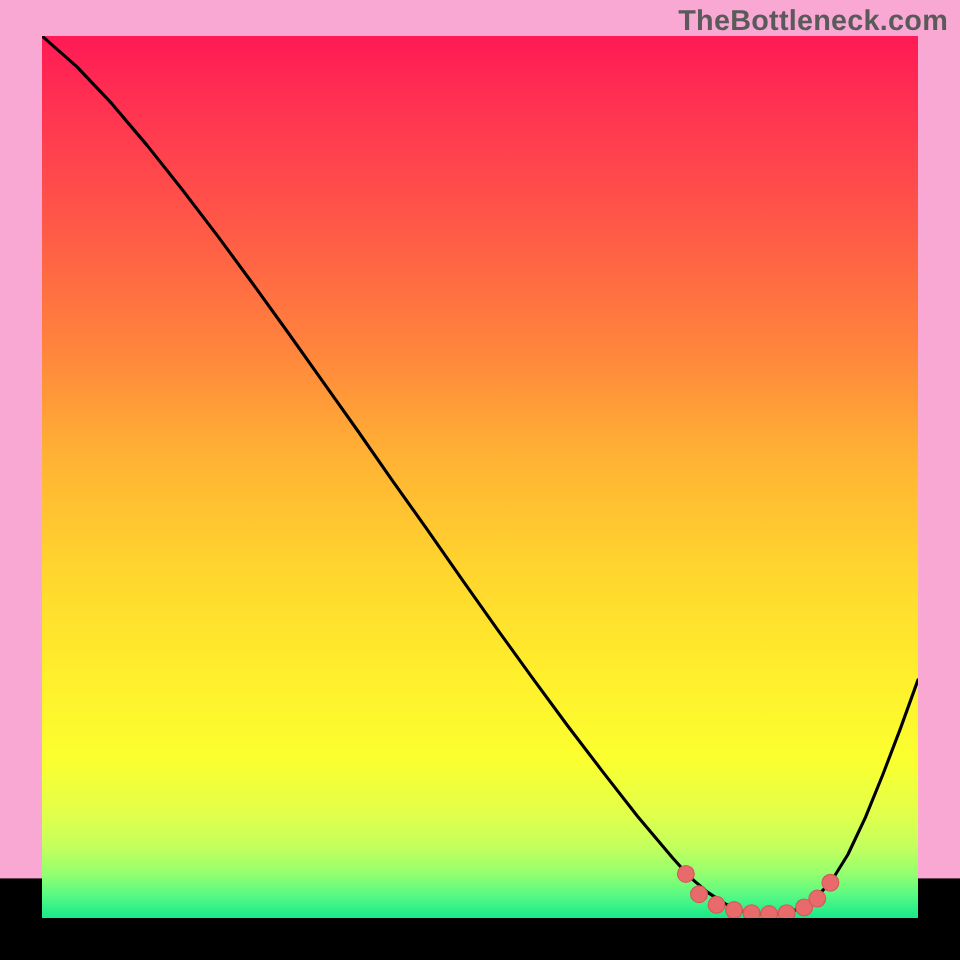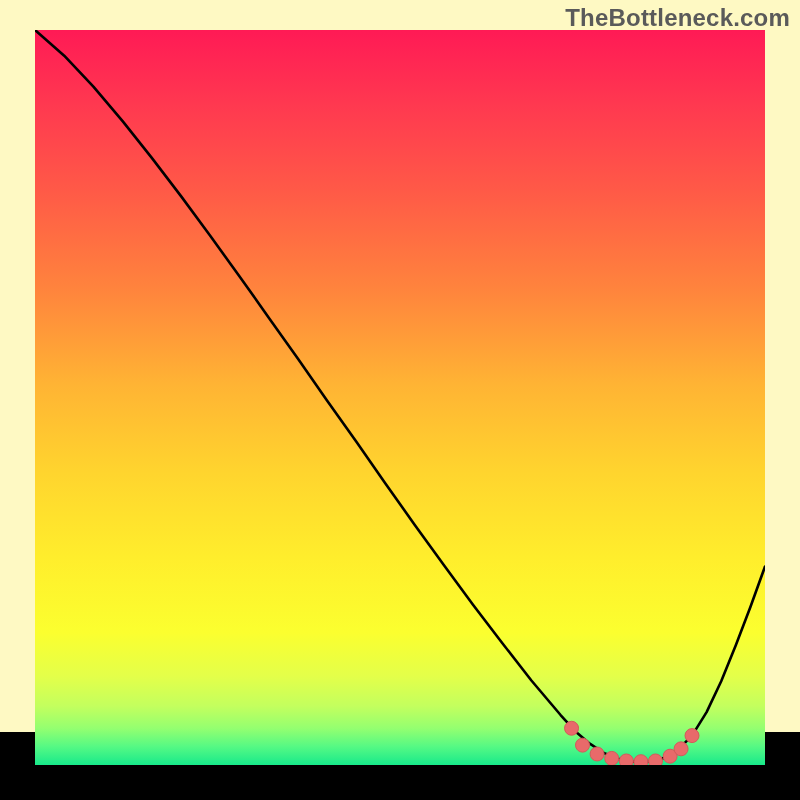--- a/index.html
+++ b/index.html
@@ -8,21 +8,21 @@
     width: 800px;
     height: 800px;
     background: #000;
     overflow: hidden;
     font-family: Arial, Helvetica, sans-serif;
   }
   .frame {
     position: relative;
     width: 800px;
     height: 732px;
-    background: #fef9c3;
+    background: #f9a8d4;
   }
   .watermark {
     position: absolute;
     top: 4px;
     right: 10px;
     color: #5a5a5a;
     font-size: 24px;
     font-weight: 600;
     letter-spacing: 0.2px;
     user-select: none;

